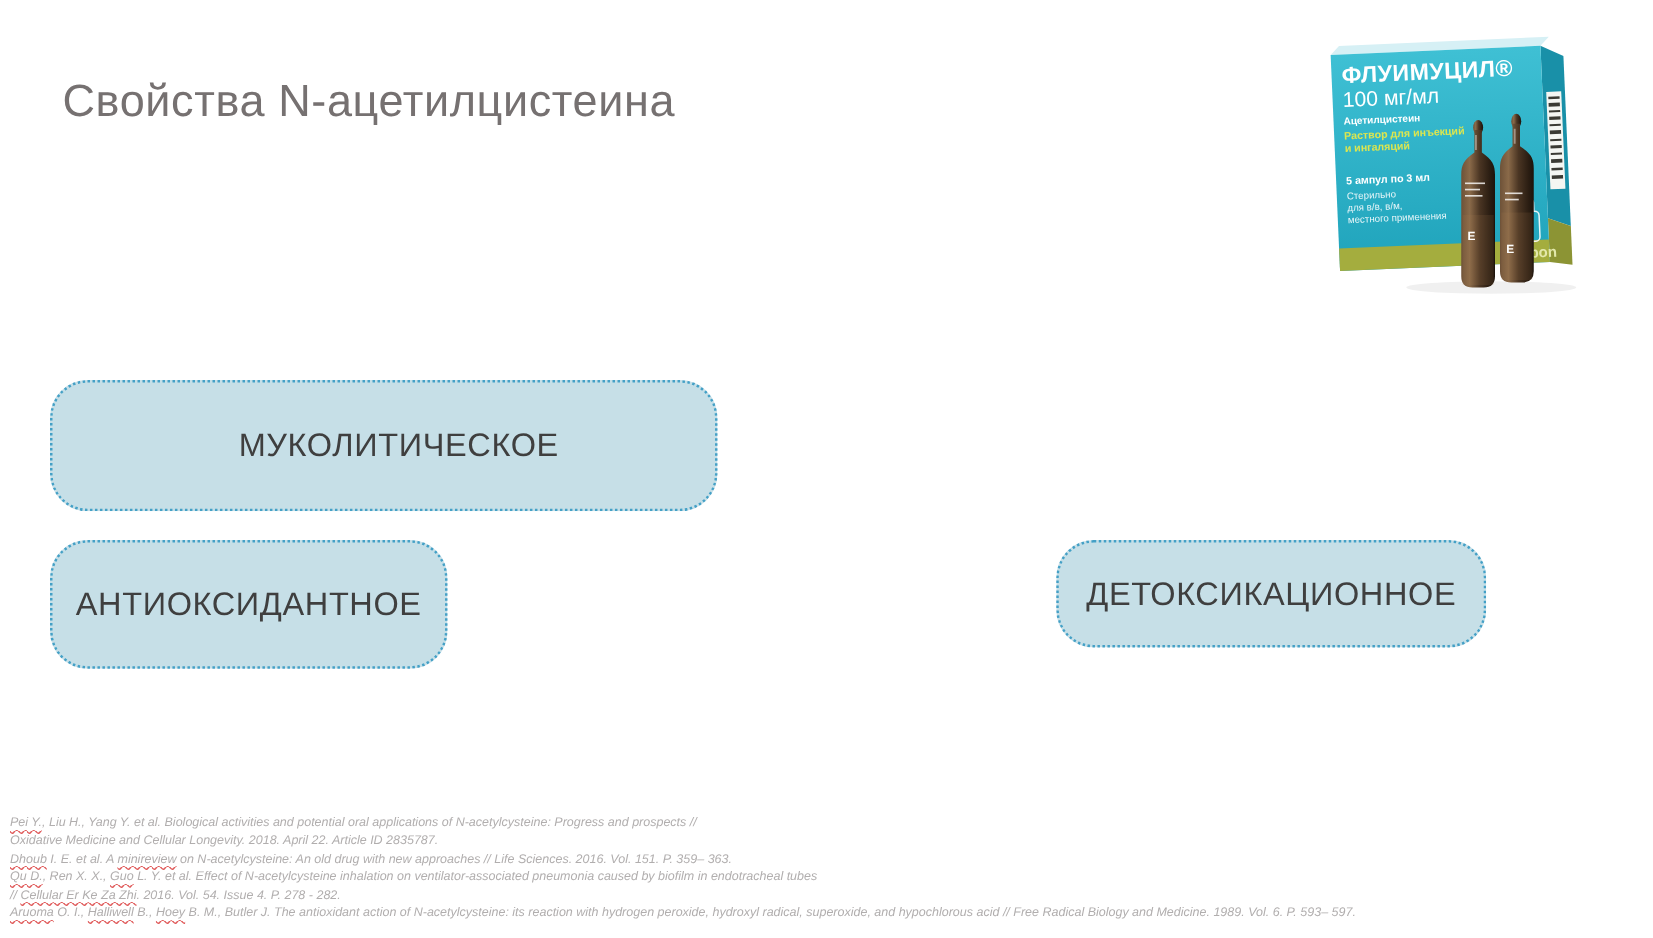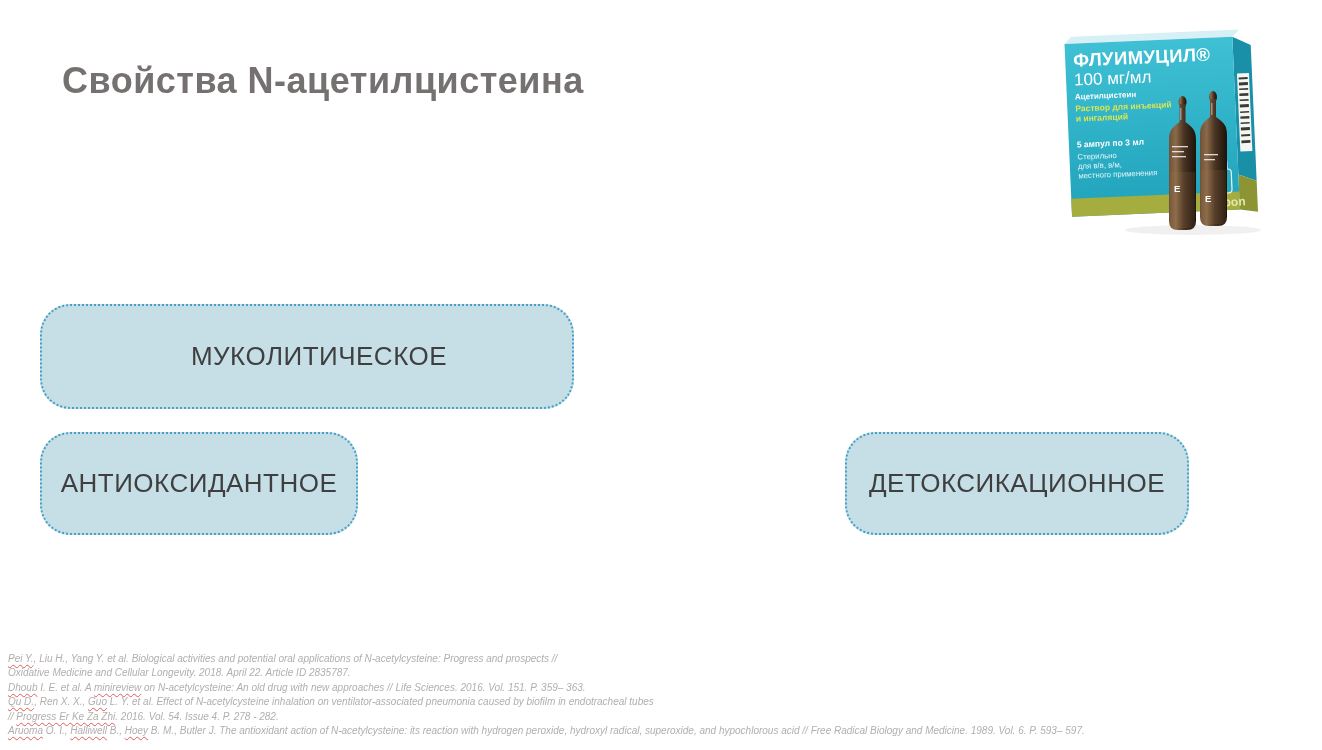--- a/index.html
+++ b/index.html
@@ -1,34 +1,34 @@
 <!DOCTYPE html>
 <html><head>
 <meta charset="utf-8">
 <style>
   html,body{margin:0;padding:0;background:#ffffff;}
   .slide{
     position:relative;width:1322px;height:750px;background:#ffffff;overflow:hidden;
     font-family:"Liberation Sans",sans-serif;
   }
   .title{
-    position:absolute;left:62px;top:60px;margin:0;
-    font-size:36px;font-weight:bold;color:#767171;letter-spacing:0.5px;
+    position:absolute;left:50px;top:60px;margin:0;
+    font-size:36px;font-weight:normal;color:#767171;letter-spacing:0.5px;
   }
   .prop-box{
     position:absolute;background:#c6dfe7;border:2px dotted #44a0c6;border-radius:30px;
     display:flex;align-items:center;justify-content:center;
     font-size:26px;font-weight:400;color:#3f3f3f;letter-spacing:0.5px;
     box-sizing:border-box;text-align:center;
   }
   .p1{left:40px;top:304px;width:534px;height:105px;padding-left:24px;}
   .p2{left:660px;top:304px;width:530px;height:105px;}
   .p3{left:40px;top:432px;width:318px;height:103px;}
   .p4{left:455px;top:432px;width:330px;height:103px;}
-  .p5{left:845px;top:432px;width:344px;height:103px;}
+  .p5{left:845px;top:432px;width:344px;height:86px;}
   .packshot{position:absolute;left:1058px;top:22px;width:212px;height:214px;}
   .packshot svg{display:block;}
   .packshot text{font-family:"Liberation Sans",sans-serif;}
   .refs{
     position:absolute;left:8px;top:652px;width:1305px;
     font-size:10px;font-style:italic;color:#b1aeae;line-height:14.4px;
   }
   .ref-line{white-space:nowrap;}
   .sp{
     text-decoration-line:underline;text-decoration-style:wavy;
@@ -138,17 +138,17 @@
 
   <div class="prop-box p1">МУКОЛИТИЧЕСКОЕ</div>
   <div class="prop-box p3">АНТИОКСИДАНТНОЕ</div>
   <div class="prop-box p5">ДЕТОКСИКАЦИОННОЕ</div>
 
   <div class="refs">
       <div class="ref-line"><span class="sp">Pei Y.</span><span>, Liu H., Yang Y. et al. Biological activities and potential oral applications of N-acetylcysteine: Progress and prospects //</span></div>
       <div class="ref-line"><span>Oxidative Medicine and Cellular Longevity. 2018. April 22. Article ID 2835787.</span></div>
       <div class="ref-line"><span class="sp">Dhoub</span><span> I. E. et al. A </span><span class="sp">minireview</span><span> on N-acetylcysteine: An old drug with new approaches // Life Sciences. 2016. Vol. 151. P. 359– 363.</span></div>
       <div class="ref-line"><span class="sp">Qu D.</span><span>, Ren X. X., </span><span class="sp">Guo</span><span> L. Y. et al. Effect of N-acetylcysteine inhalation on ventilator-associated pneumonia caused by biofilm in endotracheal tubes</span></div>
-      <div class="ref-line"><span>// </span><span class="sp">Progress Er Ke Za Zhi</span><span>. 2016. Vol. 54. Issue 4. P. 278 - 282.</span></div>
+      <div class="ref-line"><span>// </span><span class="sp">Cellular Er Ke Za Zhi</span><span>. 2016. Vol. 54. Issue 4. P. 278 - 282.</span></div>
       <div class="ref-line"><span class="sp">Aruoma</span><span> O. I., </span><span class="sp">Halliwell</span><span> B., </span><span class="sp">Hoey</span><span> B. M., Butler J. The antioxidant action of N-acetylcysteine: its reaction with hydrogen peroxide, hydroxyl radical, superoxide, and hypochlorous acid // Free Radical Biology and Medicine. 1989. Vol. 6. P. 593– 597.</span></div>
     </div>
 
 </div>
 
 </body></html>

